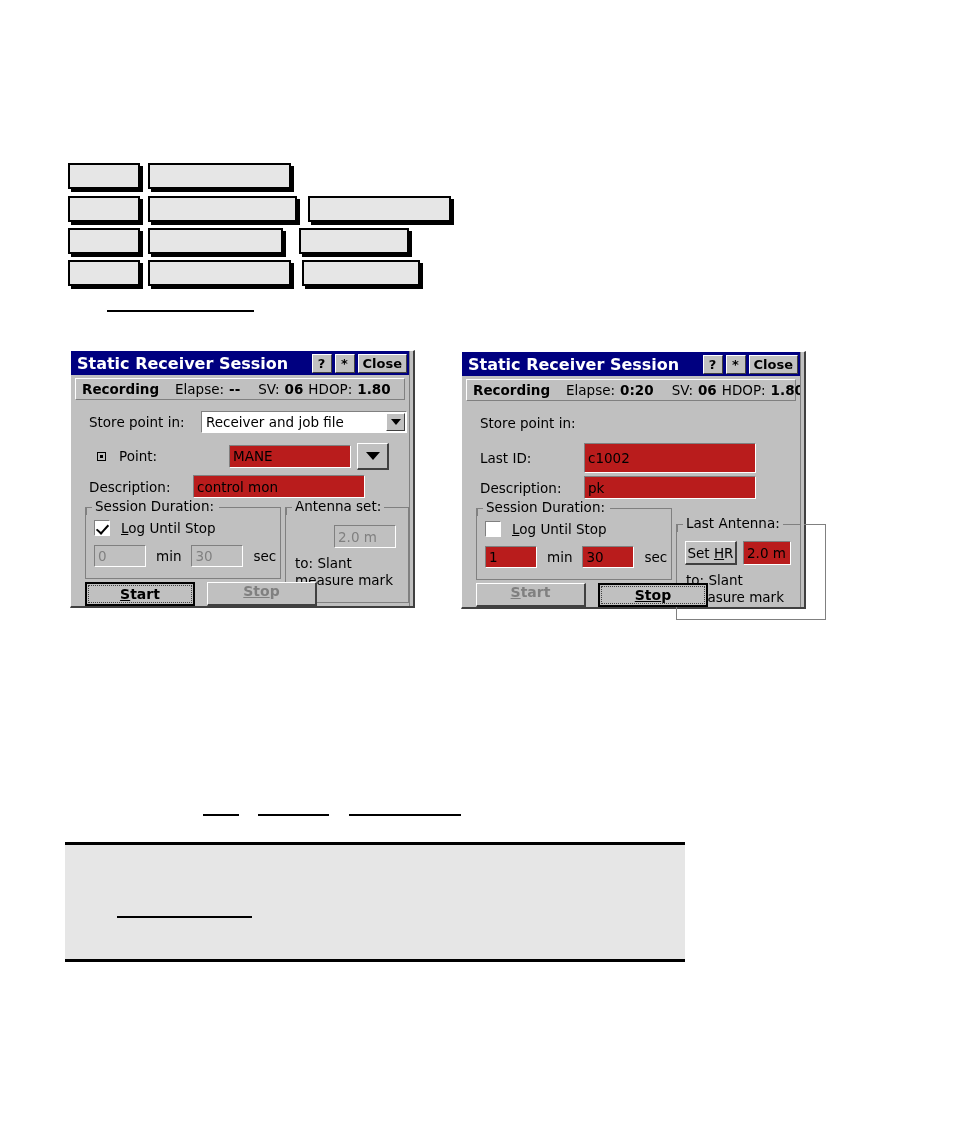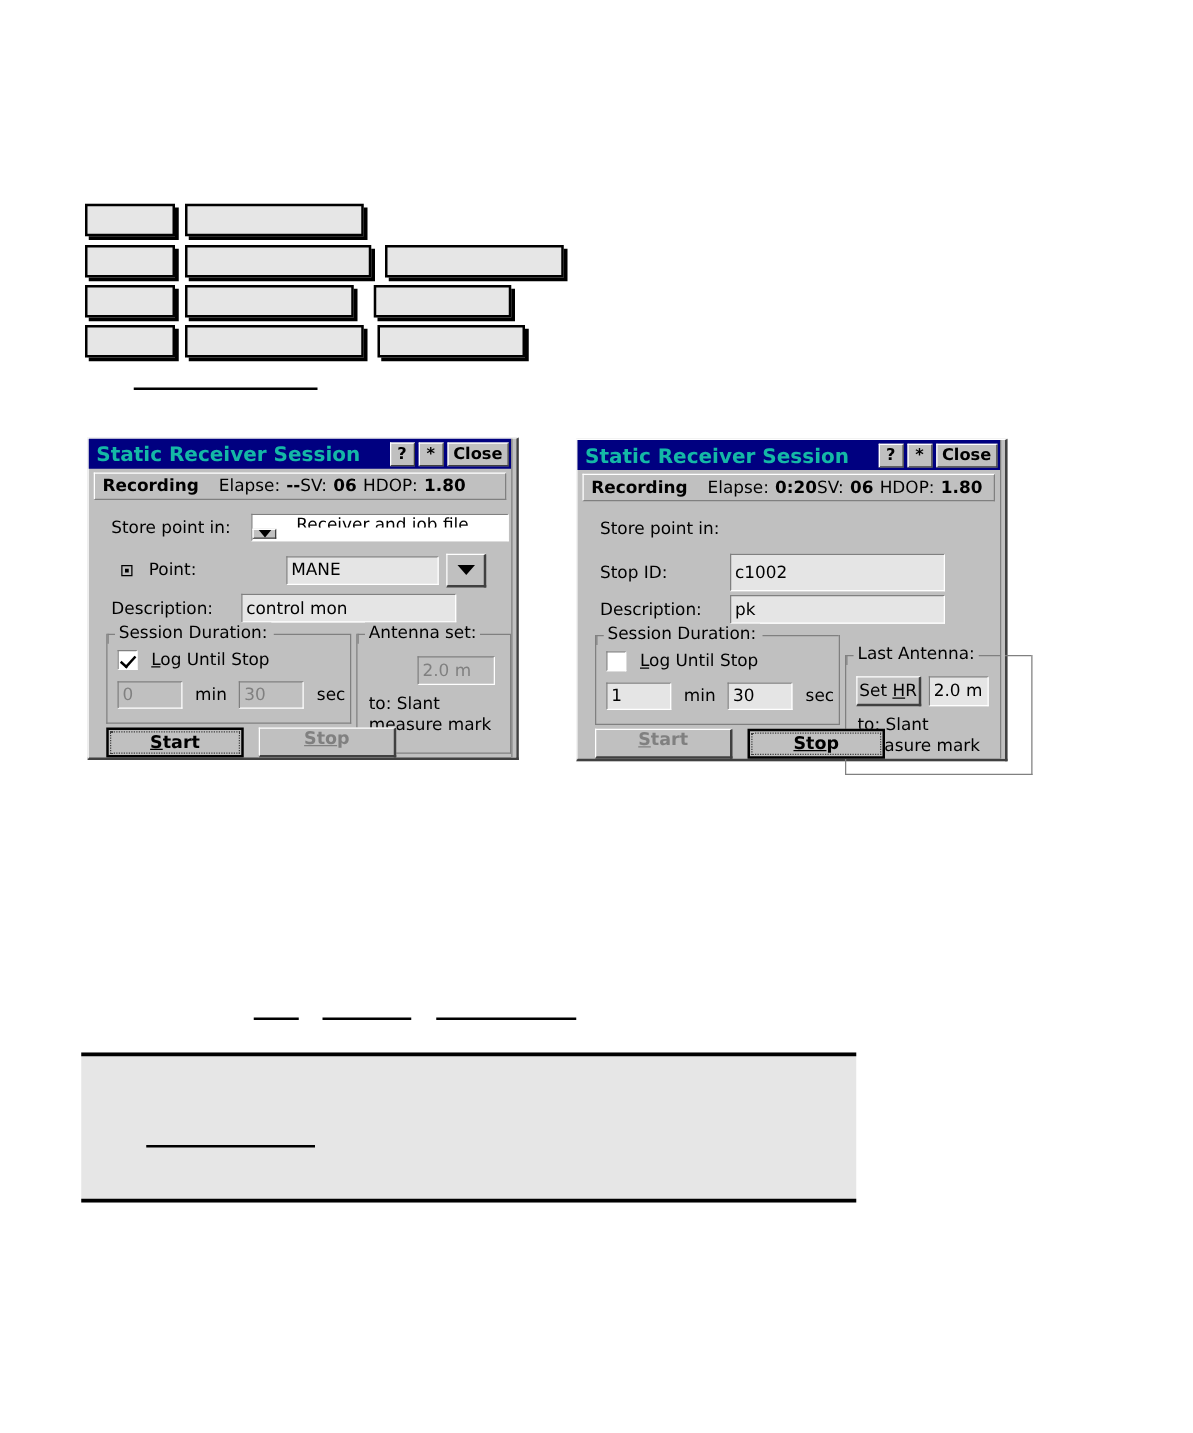--- a/index.html
+++ b/index.html
@@ -67,21 +67,21 @@
 
   .titlebar {
     height: 24px;
     background: #000080;
     display: flex;
     align-items: center;
     padding: 0 2px 0 6px;
     box-sizing: border-box;
   }
   .title-text {
-    color: #14b8a6;
+    color: #ffffff;
     font-weight: bold;
     font-size: 16px;
     letter-spacing: 0px;
     flex: 1;
     white-space: nowrap;
   }
   .tb-btn {
     background: #c0c0c0;
     border-left: 1px solid #ffffff;
     border-top: 1px solid #ffffff;
@@ -111,34 +111,34 @@
     border-bottom: 1px solid #808080;
     display: flex;
     align-items: center;
     box-sizing: border-box;
     font-size: 13.5px;
     white-space: nowrap;
   }
   .st-rec { font-weight: bold; margin-left: 6px; }
   .st-lbl { margin-left: 16px; }
   .st-val { font-weight: bold; margin-left: 5px; }
-  .st-lbl2 { }
+  .st-lbl2 { margin-left: 18px; }
   .st-lbl3 { margin-left: 5px; }
 
   .form-row {
     position: absolute;
     display: flex;
     align-items: center;
     white-space: nowrap;
   }
   .f-label { font-size: 13.5px; }
 
   
   .field {
-    background: #e5e5e5;
+    background: #b91c1c;
     border-left: 1px solid #808080;
     border-top: 1px solid #808080;
     border-right: 1px solid #ffffff;
     border-bottom: 1px solid #ffffff;
     box-sizing: border-box;
     display: flex;
     align-items: center;
     padding-left: 3px;
     font-size: 13.5px;
     overflow: hidden;
@@ -150,21 +150,20 @@
   .combo {
     background: #ffffff;
     border-left: 1px solid #808080;
     border-top: 1px solid #808080;
     border-right: 1px solid #ffffff;
     border-bottom: 1px solid #ffffff;
     box-sizing: border-box;
     display: flex;
     align-items: center;
     font-size: 13.5px;
-    flex-direction: column;
   }
   .combo .ctext { flex: 1; padding-left: 4px; overflow: hidden; white-space: nowrap; }
   .combo .carrow {
     width: 19px;
     align-self: stretch;
     margin: 1px 1px 1px 0;
     background: #c0c0c0;
     border-left: 1px solid #ffffff;
     border-top: 1px solid #ffffff;
     border-right: 1px solid #404040;
@@ -442,21 +441,21 @@
       <span class="st-val">06</span>
       <span class="st-lbl3">HDOP:</span>
       <span class="st-val">1.80</span>
     </div>
 
     <div class="form-row" style="left:18px; top:60px; width:320px; height:22px;">
       <span class="f-label" style="width:112px;">Store point in:</span>
     </div>
 
     <div class="form-row" style="left:18px; top:94px; width:320px; height:23px;">
-      <span class="f-label" style="width:104px;">Stop ID:</span>
+      <span class="f-label" style="width:104px;">Last ID:</span>
       <div class="field" style="width:172px; height:30px;">c1002</div>
     </div>
 
     <div class="form-row" style="left:18px; top:124px; width:320px; height:23px;">
       <span class="f-label" style="width:104px;">Description:</span>
       <div class="field" style="width:172px; height:23px;">pk</div>
     </div>
 
     <div class="groupbox" style="left:14px; top:156px; width:196px; height:72px;">
       <div class="gb-top" style="width:9px;"></div>

